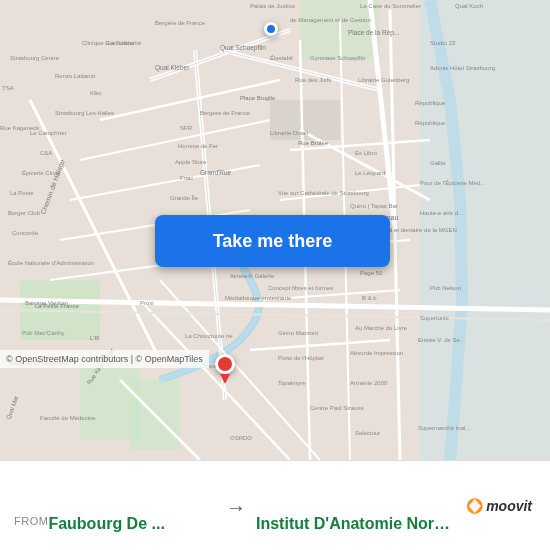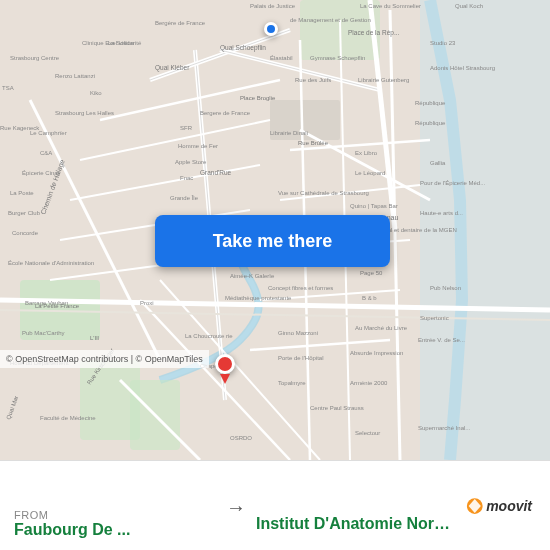--- a/index.html
+++ b/index.html
@@ -106,21 +106,20 @@
       bottom: 92px;
       left: 0;
       background: rgba(255,255,255,0.75);
       font-size: 9px;
       color: #555;
       padding: 4px 6px;
     }
 
     .location-from, .location-to {
       display: flex;
-      flex-direction: column;
       flex: 1;
       overflow: hidden;
       margin-top: 37px;
     }
 
     .location-label {
       font-size: 11px;
       color: #888;
       text-transform: uppercase;
       letter-spacing: 0.5px;

